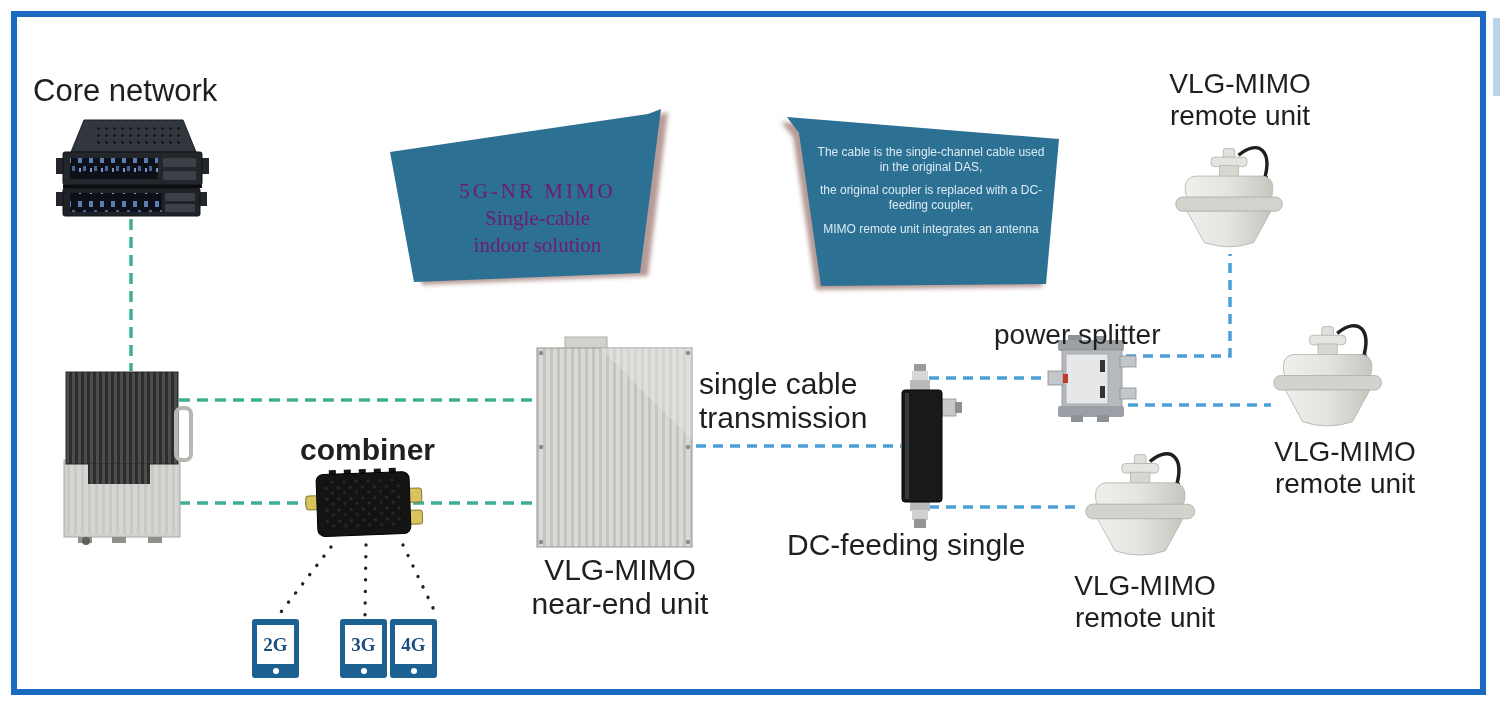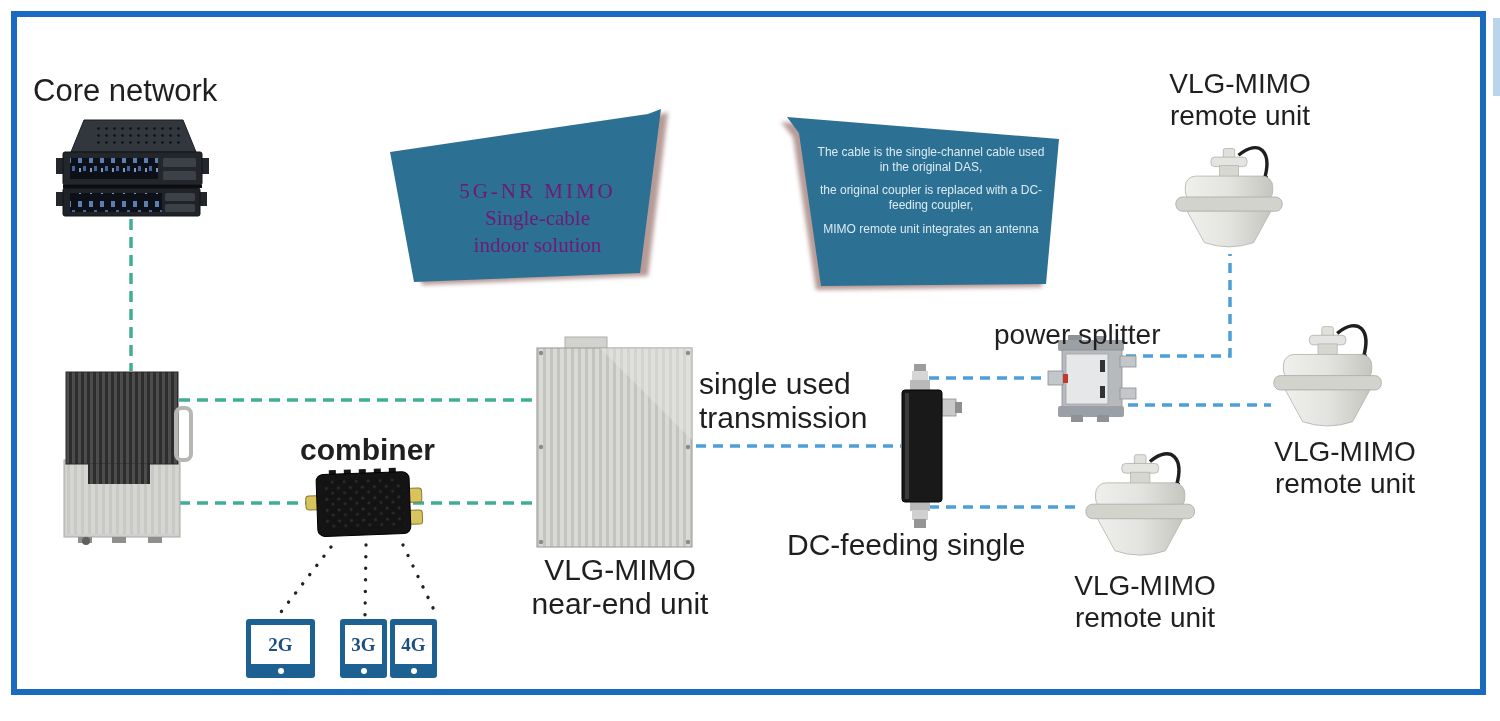--- a/index.html
+++ b/index.html
@@ -38,21 +38,21 @@
   }
   .phone .screen{
     position:absolute;left:5px;top:6px;right:5px;bottom:14px;background:#ffffff;
     display:flex;align-items:center;justify-content:center;
     font-family:"Liberation Serif",serif;font-weight:bold;font-size:19px;color:#1c4f80;
   }
   .phone .homedot{
     position:absolute;left:50%;bottom:4px;width:6px;height:6px;margin-left:-3px;
     border-radius:50%;background:#ffffff;
   }
-  .ph-2g{left:246px;top:619px;padding-left:22px;}
+  .ph-2g{left:252px;top:619px;}
   .ph-3g{left:340px;top:619px;}
   .ph-4g{left:390px;top:619px;}
 </style>
 </head>
 <body>
 
 <div id="canvas">
 
   <div id="frame"></div>
   <div id="edge-sliver"></div>
@@ -224,21 +224,21 @@
 
 
   <div class="lbl l-combiner">combiner</div>
 
   <div class="lbl l-nearend">
     <div>VLG-MIMO</div>
     <div>near-end unit</div>
   </div>
 
   <div class="lbl l-trans">
-    <div>single used</div>
+    <div>single cable</div>
     <div>transmission</div>
   </div>
 
   <div class="lbl l-coupler">DC-feeding single</div>
 
   <div class="lbl l-splitter">power splitter</div>
 
   <div class="lbl l-remote l-remote-top">
     <div>VLG-MIMO</div>
     <div>remote unit</div>

